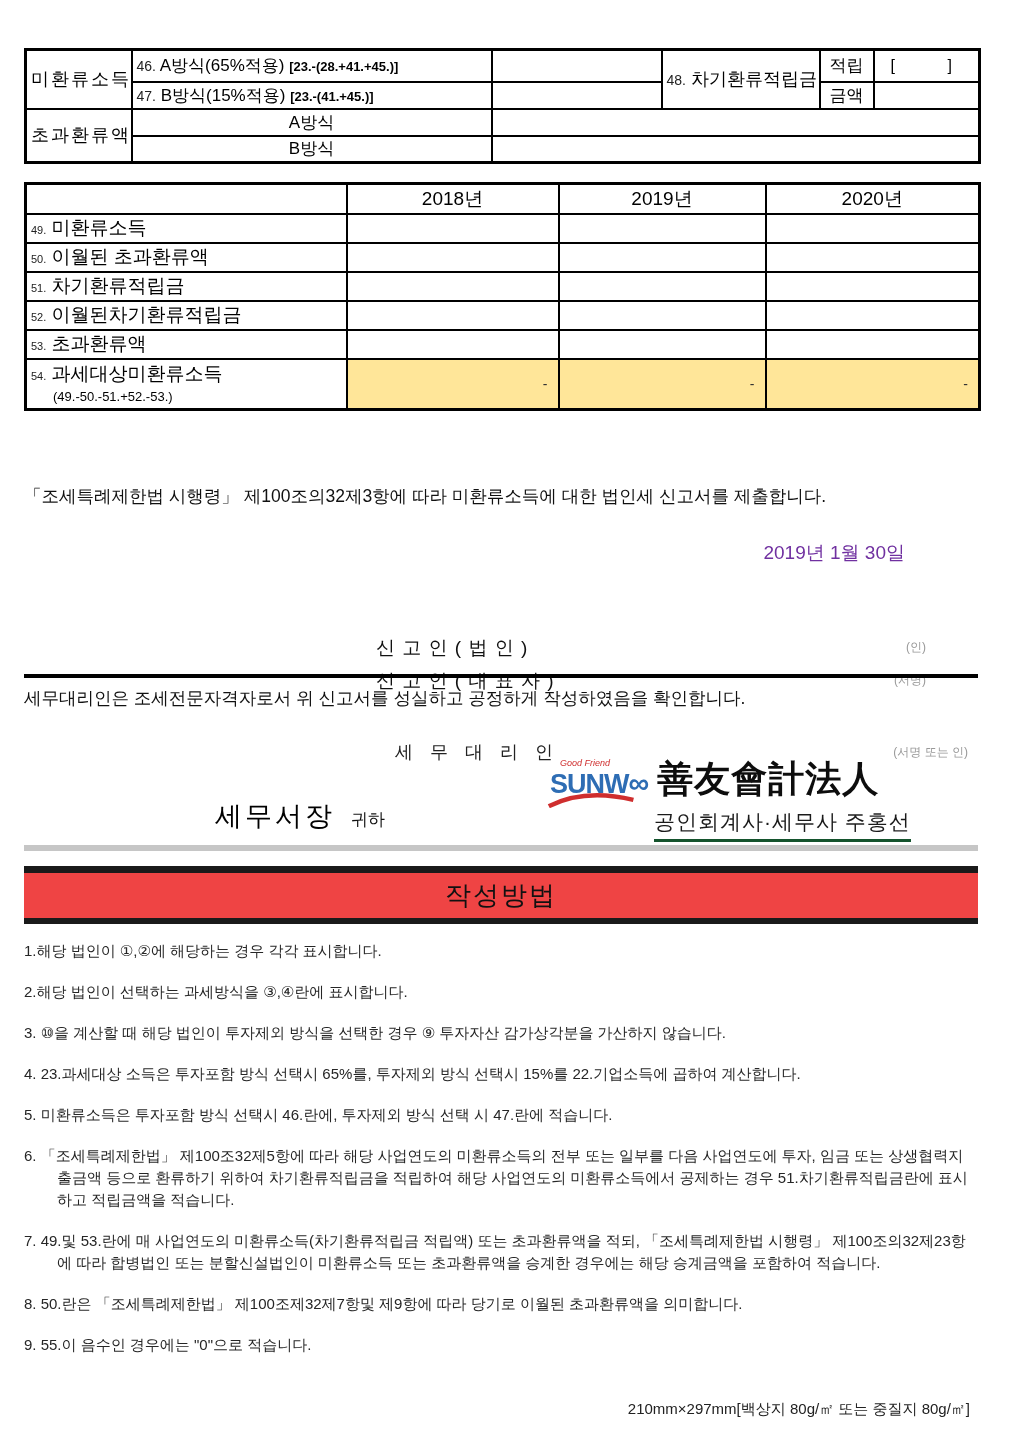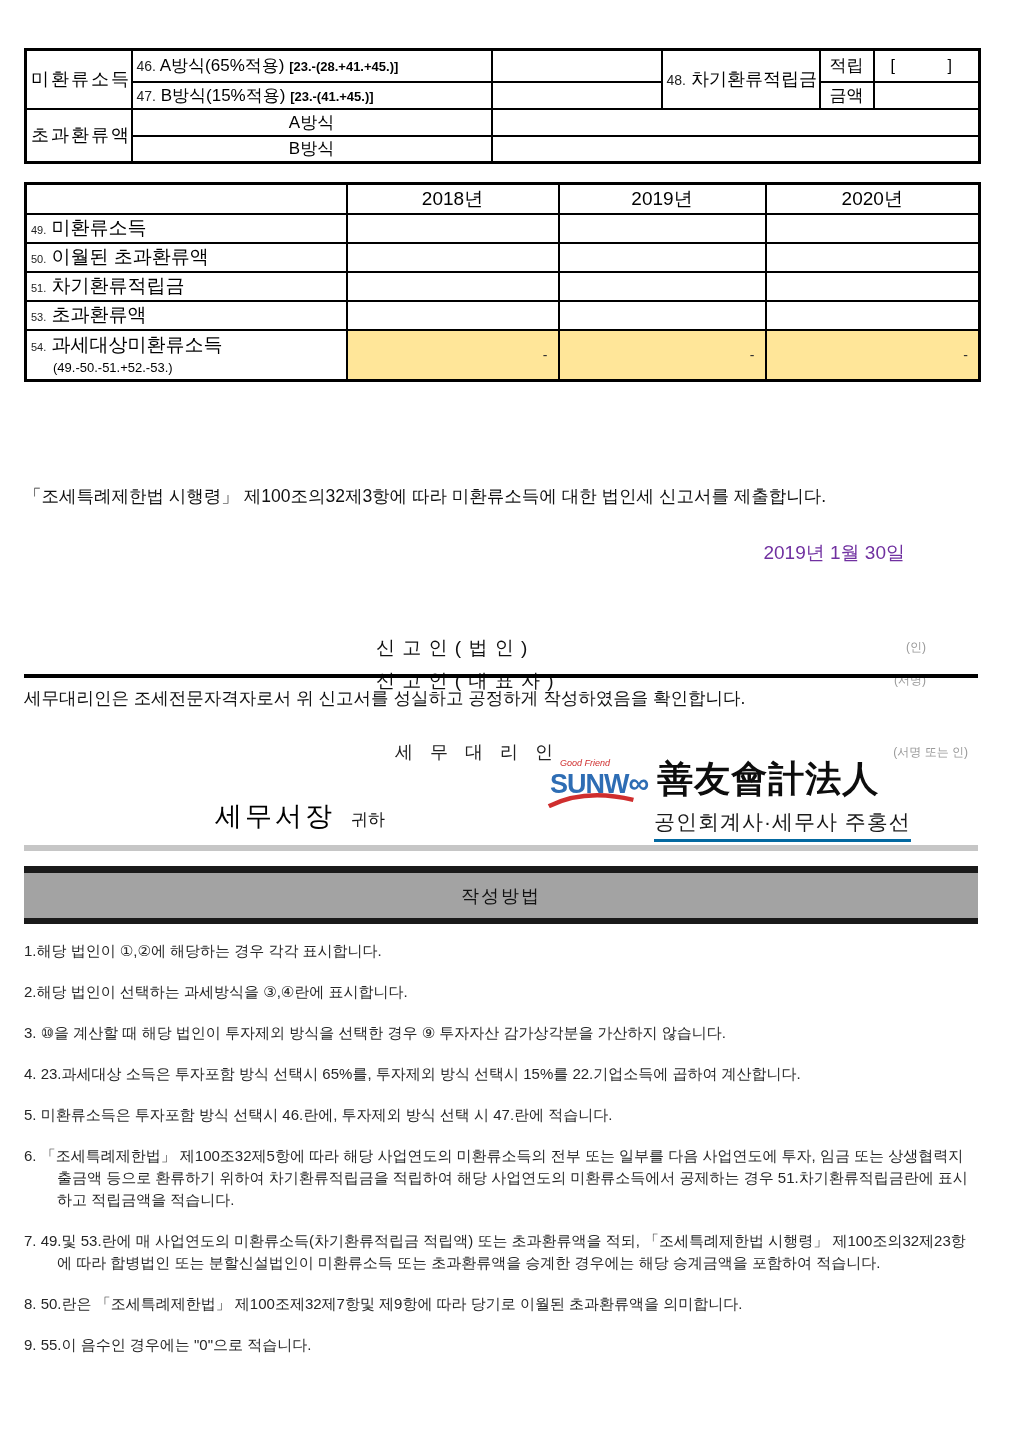--- a/index.html
+++ b/index.html
@@ -50,31 +50,31 @@
 
   
   .firm{position:absolute;left:550px;top:755px;}
   .firm-row1{display:flex;align-items:center;}
   .sunwoo{position:relative;display:inline-block;margin-right:8px;padding-top:8px;}
   .gf{position:absolute;top:-1px;left:10px;font-size:9px;color:var(--logo_red,#CF2E2E);font-style:italic;white-space:nowrap;}
   .sw-text{font-size:27px;font-weight:bold;color:var(--logo_blue,#2E6DB4);letter-spacing:-1px;}
   .sw-inf{font-size:29px;font-weight:bold;color:var(--logo_blue,#2E6DB4);}
   .swoosh{position:absolute;left:-4px;bottom:-8px;width:92px;height:18px;}
   .firm-name{font-size:36px;font-weight:800;color:#0d0d0d;letter-spacing:1px;}
-  .firm-sub{display:inline-block;margin:4px 0 0 104px;font-size:21px;letter-spacing:1px;color:#1a1a1a;border-bottom:3px solid #0369a1;padding-bottom:3px;}
+  .firm-sub{display:inline-block;margin:4px 0 0 104px;font-size:21px;letter-spacing:1px;color:#1a1a1a;border-bottom:3px solid #14532d;padding-bottom:3px;}
 
   .recipient{position:absolute;left:215px;top:798px;display:flex;align-items:baseline;}
   .recip-title{font-size:27px;font-weight:normal;letter-spacing:3px;color:#000;}
   .recip-hon{font-size:17px;margin-left:16px;color:#111;}
 
   .gray-bar{position:absolute;left:24px;top:845px;width:954px;height:6px;background:#c6c6c6;}
 
   .instr-header{position:absolute;left:24px;top:866px;width:954px;}
   .bar-dark-top{height:7px;background:#1a1a1a;}
-  .band{height:45px;background:#a3a3a3;display:flex;align-items:center;justify-content:center;font-size:18px;letter-spacing:2px;color:#111;}
+  .band{height:45px;background:#ef4444;display:flex;align-items:center;justify-content:center;font-size:26px;letter-spacing:2px;color:#111;}
   .bar-dark-bottom{height:6px;background:#1a1a1a;}
 
   .instructions{position:absolute;left:24px;top:940px;width:954px;font-size:15px;color:#262626;}
   .instr-item{line-height:22px;margin-bottom:19px;white-space:normal;}
   .hang{padding-left:33px;text-indent:-33px;}
 
   .footer{position:absolute;right:54px;top:1400px;font-size:15px;color:#222;}
 </style>
 </head>
 <body>
@@ -148,20 +148,26 @@
       <td class="val"></td>
       <td class="val"></td>
     </tr>
     <tr style="height:29px">
       <td class="lbl"><span class="no">51.</span> <span>차기환류적립금</span></td>
       <td class="val"></td>
       <td class="val"></td>
       <td class="val"></td>
     </tr>
     <tr style="height:29px">
+      <td class="lbl"><span class="no">52.</span> <span>이월된차기환류적립금</span></td>
+      <td class="val"></td>
+      <td class="val"></td>
+      <td class="val"></td>
+    </tr>
+    <tr style="height:29px">
       <td class="lbl"><span class="no">53.</span> <span>초과환류액</span></td>
       <td class="val"></td>
       <td class="val"></td>
       <td class="val"></td>
     </tr>
     <tr style="height:51px">
       <td class="lbl lbl54"><span class="no">54.</span> <span>과세대상미환류소득</span><span class="sublbl">(49.-50.-51.+52.-53.)</span></td>
       <td class="hl">-</td>
       <td class="hl">-</td>
       <td class="hl">-</td>
@@ -224,14 +230,15 @@
     <div class="instr-item">2.해당 법인이 선택하는 과세방식을 ③,④란에 표시합니다.</div>
     <div class="instr-item">3. ⑩을 계산할 때 해당 법인이 투자제외 방식을 선택한 경우 ⑨ 투자자산 감가상각분을 가산하지 않습니다.</div>
     <div class="instr-item">4. 23.과세대상 소득은 투자포함 방식 선택시 65%를, 투자제외 방식 선택시 15%를 22.기업소득에 곱하여 계산합니다.</div>
     <div class="instr-item">5. 미환류소득은 투자포함 방식 선택시 46.란에, 투자제외 방식 선택 시 47.란에 적습니다.</div>
     <div class="instr-item hang">6. 「조세특례제한법」 제100조32제5항에 따라 해당 사업연도의 미환류소득의 전부 또는 일부를 다음 사업연도에 투자, 임금 또는 상생협력지출금액 등으로 환류하기 위하여 차기환류적립금을 적립하여 해당 사업연도의 미환류소득에서 공제하는 경우 51.차기환류적립금란에 표시하고 적립금액을 적습니다.</div>
     <div class="instr-item hang">7. 49.및 53.란에 매 사업연도의 미환류소득(차기환류적립금 적립액) 또는 초과환류액을 적되, 「조세특례제한법 시행령」 제100조의32제23항에 따라 합병법인 또는 분할신설법인이 미환류소득 또는 초과환류액을 승계한 경우에는 해당 승계금액을 포함하여 적습니다.</div>
     <div class="instr-item">8. 50.란은 「조세특례제한법」 제100조제32제7항및 제9항에 따라 당기로 이월된 초과환류액을 의미합니다.</div>
     <div class="instr-item">9. 55.이 음수인 경우에는 "0"으로 적습니다.</div>
   </div>
 
+  <div class="footer">210mm×297mm[백상지 80g/㎡ 또는 중질지 80g/㎡]</div>
 
 </div>
 
 </body></html>

